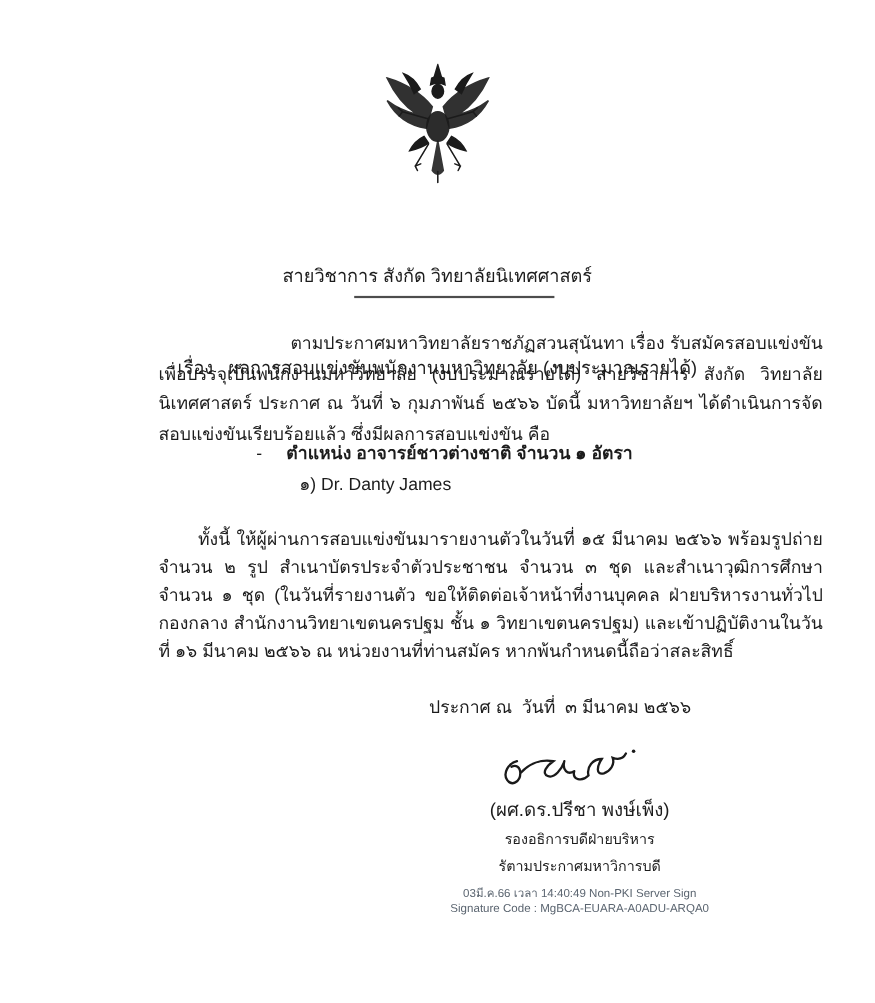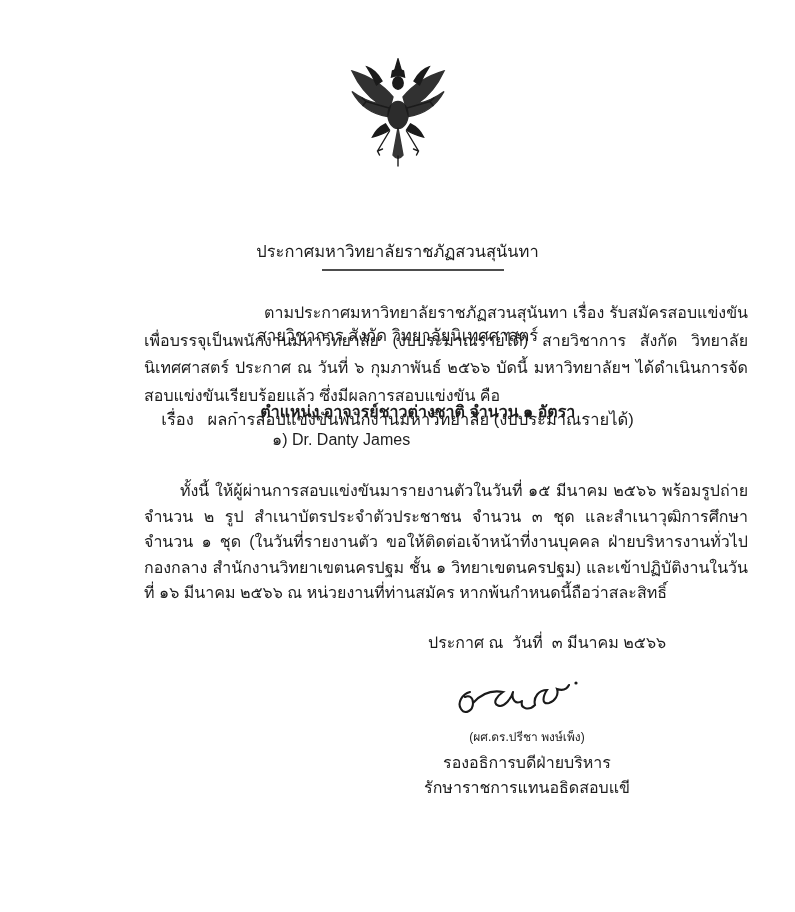--- a/index.html
+++ b/index.html
@@ -78,34 +78,34 @@
   }
   .item-row {
     position: absolute;
     top: 427px;
     left: 272px;
     font-size: 16px;
   }
   .date-line {
     position: absolute;
     top: 630px;
-    left: 428px;
+    left: 390px;
     font-size: 16px;
     white-space: pre-wrap;
   }
   .sig-block {
     position: absolute;
     top: 676px;
     left: 388px;
     width: 278px;
     text-align: center;
   }
   .sig-scribble { display: block; margin: 0 auto 4px auto; }
-  .sig-name { font-size: 12px; line-height: 26px; }
-  .sig-title { font-size: 16px; line-height: 25px; }
+  .sig-name { font-size: 17px; line-height: 26px; }
+  .sig-title { font-size: 13px; line-height: 25px; }
   .stamp { margin-top: 5px; }
   .stamp-line {
     font-size: 10.5px;
     line-height: 14px;
     color: #5b6570;
   }
 </style>
 </head>
 <body>
 
@@ -138,21 +138,20 @@
         <path d="M46.5 73 L34.5 93 M39.5 91 L34.5 93 L36.5 97"></path>
         <path d="M63.5 73 L75.5 93 M70.5 91 L75.5 93 L73.5 97"></path>
 
         <path d="M55 70 L50 97 Q55 103.5 60 97 Z" fill="#1b1b1b" opacity="0.88"></path>
         <path d="M55 98 L55 108"></path>
       </g>
     </svg>
   </div>
 
   <div class="title-block">
-    <div>ประกาศมหาวิทยาลัยราชภัฏสวนสุนันทา</div>
     <div>สายวิชาการ สังกัด วิทยาลัยนิเทศศาสตร์</div>
     <div>เรื่อง   ผลการสอบแข่งขันพนักงานมหาวิทยาลัย (งบประมาณรายได้)</div>
   </div>
 
   <div class="divider"></div>
 
   <p class="para para1">ตามประกาศมหาวิทยาลัยราชภัฏสวนสุนันทา เรื่อง รับสมัครสอบแข่งขันเพื่อบรรจุเป็นพนักงานมหาวิทยาลัย (งบประมาณรายได้) สายวิชาการ สังกัด วิทยาลัยนิเทศศาสตร์ ประกาศ ณ วันที่ ๖ กุมภาพันธ์ ๒๕๖๖ บัดนี้ มหาวิทยาลัยฯ ได้ดำเนินการจัดสอบแข่งขันเรียบร้อยแล้ว ซึ่งมีผลการสอบแข่งขัน คือ</p>
 
   <div class="position-row">
     <span class="dash">-</span><span class="pos-label">ตำแหน่ง อาจารย์ชาวต่างชาติ จำนวน ๑ อัตรา</span>
@@ -163,16 +162,20 @@
 
   <div class="date-line">ประกาศ ณ  วันที่  ๓ มีนาคม ๒๕๖๖</div>
 
   <div class="sig-block">
     <svg class="sig-scribble" viewBox="0 0 150 44" width="150" height="44" aria-hidden="true">
       <path d="M18 16 C10 18 5 27 9 33 C13 39 21 35 21 27 C21 21 17 19 13 21 M21 27 C29 18 40 14 51 16 C45 20 40 27 46 29.5 C52 32 59 23 61 16 M61 16 C59 24 64 29 70 25 M70 25 C68 33 77 35 83 29 C81 21 87 14 95 14 C91 20 89 29 97 27 C103 25 107 19 105 13 C111 15 115 13 117 9" stroke="#1a1a1a" stroke-width="2.1" fill="none" stroke-linecap="round"></path>
       <circle cx="124" cy="7" r="1.6" fill="#1a1a1a"></circle>
     </svg>
     <div class="sig-name">(ผศ.ดร.ปรีชา พงษ์เพ็ง)</div>
     <div class="sig-title">รองอธิการบดีฝ่ายบริหาร</div>
-    <div class="sig-title">รักษาราชการแทนอธิดสอบแขี</div>
+    <div class="sig-title">รัตามประกาศมหาวิการบดี</div>
+    <div class="stamp">
+      <div class="stamp-line">03มี.ค.66  เวลา 14:40:49  Non-PKI Server Sign</div>
+      <div class="stamp-line">Signature Code : MgBCA-EUARA-A0ADU-ARQA0</div>
+    </div>
   </div>
 
 </div>
 
 </body></html>

